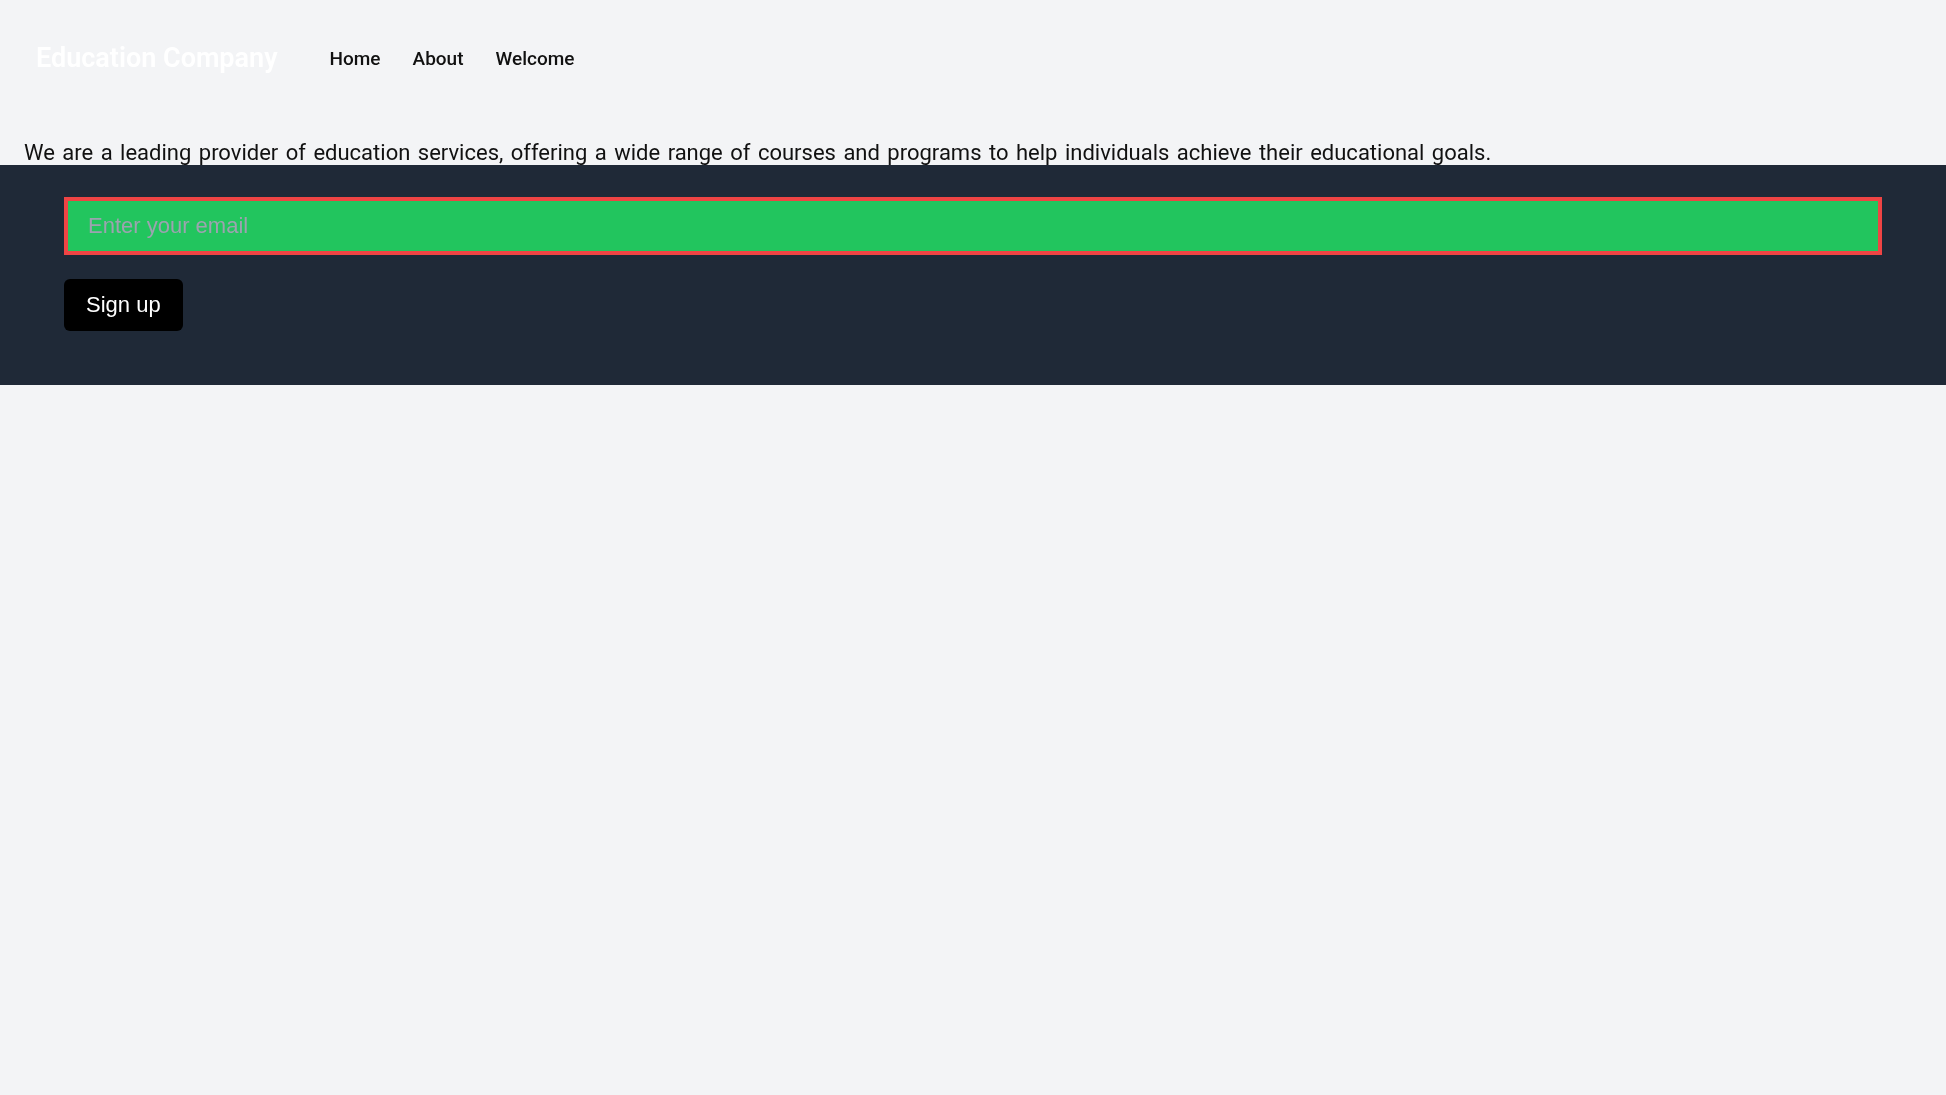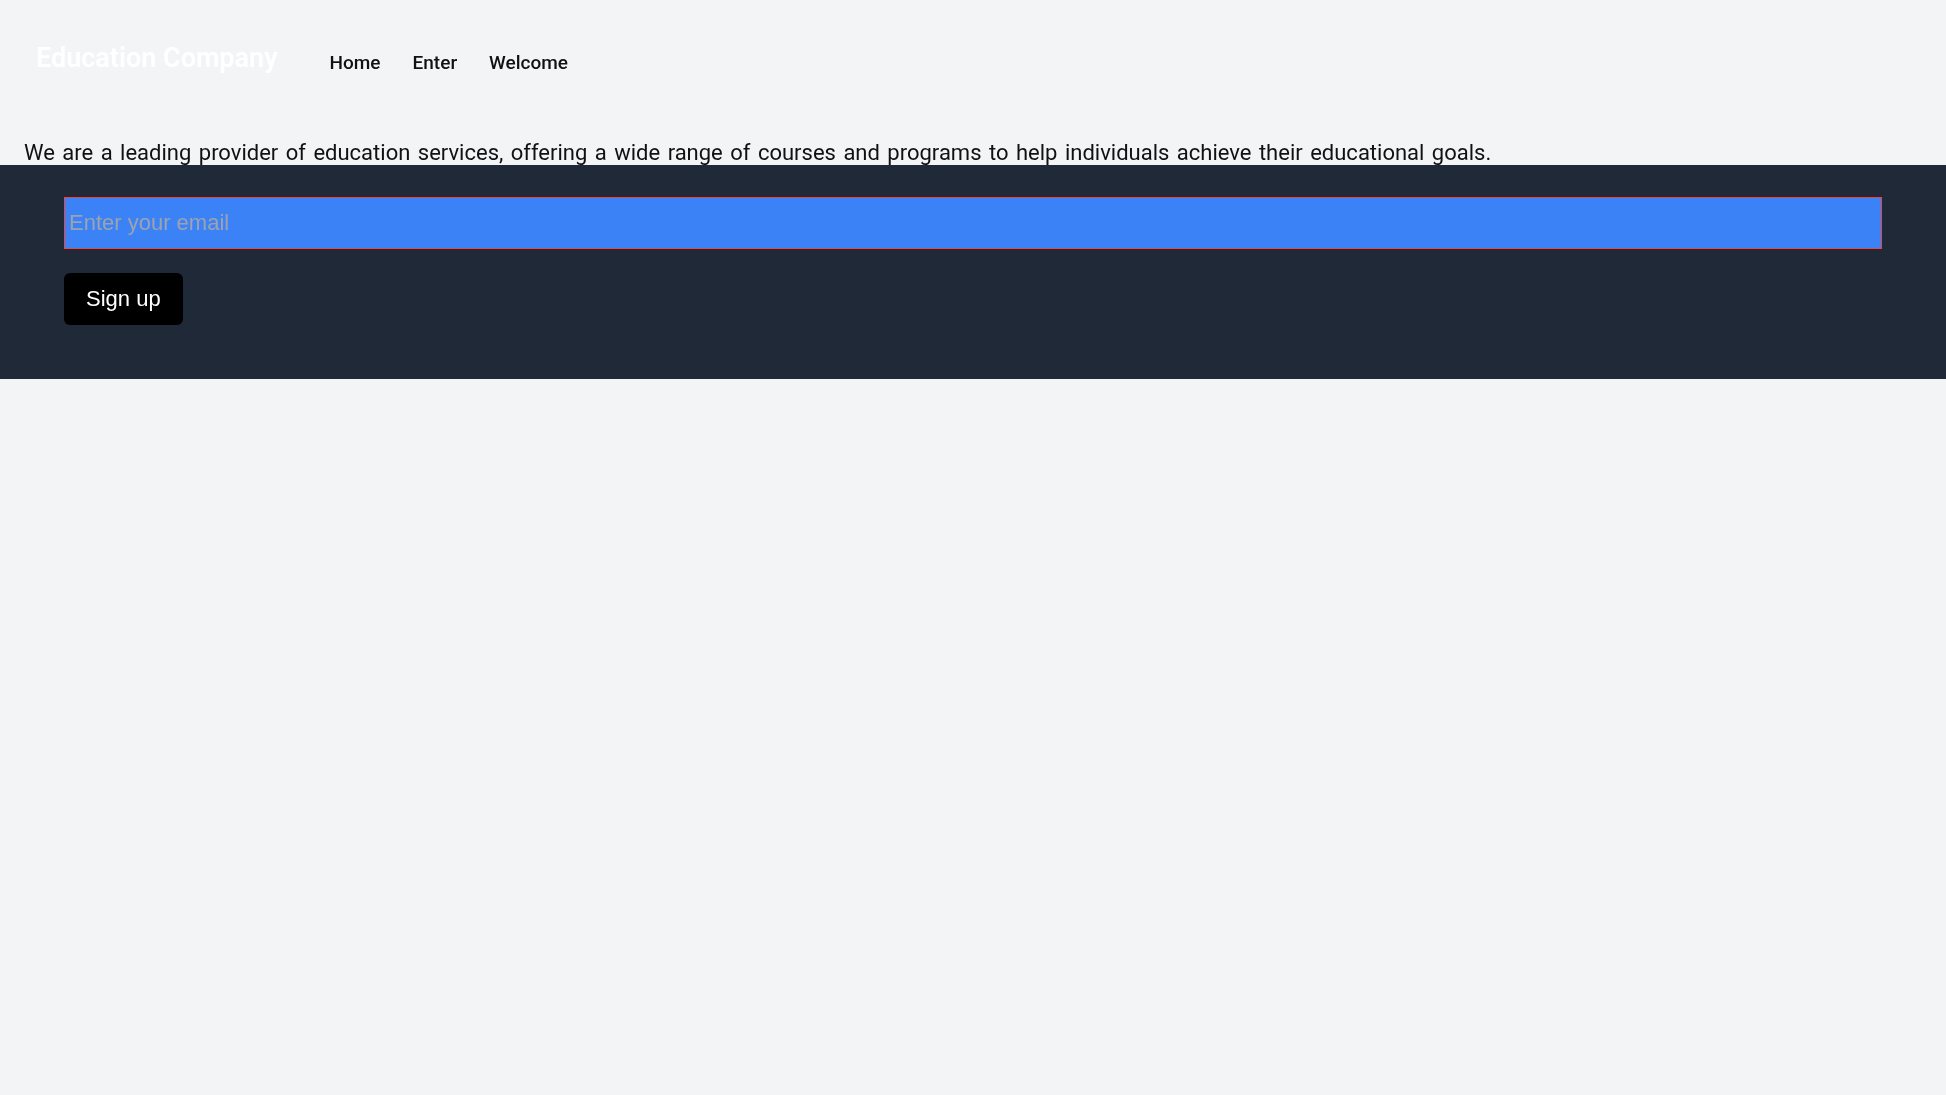--- a/index.html
+++ b/index.html
@@ -11,21 +11,21 @@
 body {
   font-family: -apple-system, BlinkMacSystemFont, "Segoe UI", Roboto, "Helvetica Neue", Arial, sans-serif;
   background-color: #f3f4f6;
   color: #111;
   width: 1946px;
   height: 1095px;
 }
 
 .navbar {
   display: flex;
-  align-items: flex-end;
+  align-items: center;
   padding: 42px 36px;
 }
 
 .brand {
   font-size: 27px;
   font-weight: 600;
   color: #ffffff;
 }
 
 .nav-links {
@@ -65,25 +65,25 @@
 
 .footer-title {
   font-size: 35px;
   font-weight: 700;
   color: #ffffff;
   margin-bottom: 27px;
 }
 
 .email-input {
   width: 100%;
-  padding: 12px 4px;
+  padding: 12px 20px;
   font-size: 22px;
   color: #111;
-  background-color: #3b82f6;
-  border: 1px solid #ef4444;
+  background-color: #22c55e;
+  border: 4px solid #ef4444;
   margin-bottom: 24px;
 }
 
 .email-input::placeholder {
   color: #9ca3af;
 }
 
 .signup-button {
   background-color: #000000;
   color: #ffffff;
@@ -95,21 +95,21 @@
   cursor: pointer;
 }
 </style>
 </head>
 <body>
 
 <nav class="navbar">
   <span class="brand">Education Company</span>
   <div class="nav-links">
     <a class="nav-link">Home</a>
-    <a class="nav-link">Enter</a>
+    <a class="nav-link">About</a>
     <a class="nav-link">Welcome</a>
   </div>
 </nav>
 
 <main class="main-content">
   <p class="page-description">We are a leading provider of education services, offering a wide range of courses and programs to help individuals achieve their educational goals.</p>
 </main>
 
 <footer class="footer">
   <input type="email" class="email-input" placeholder="Enter your email" style="">

